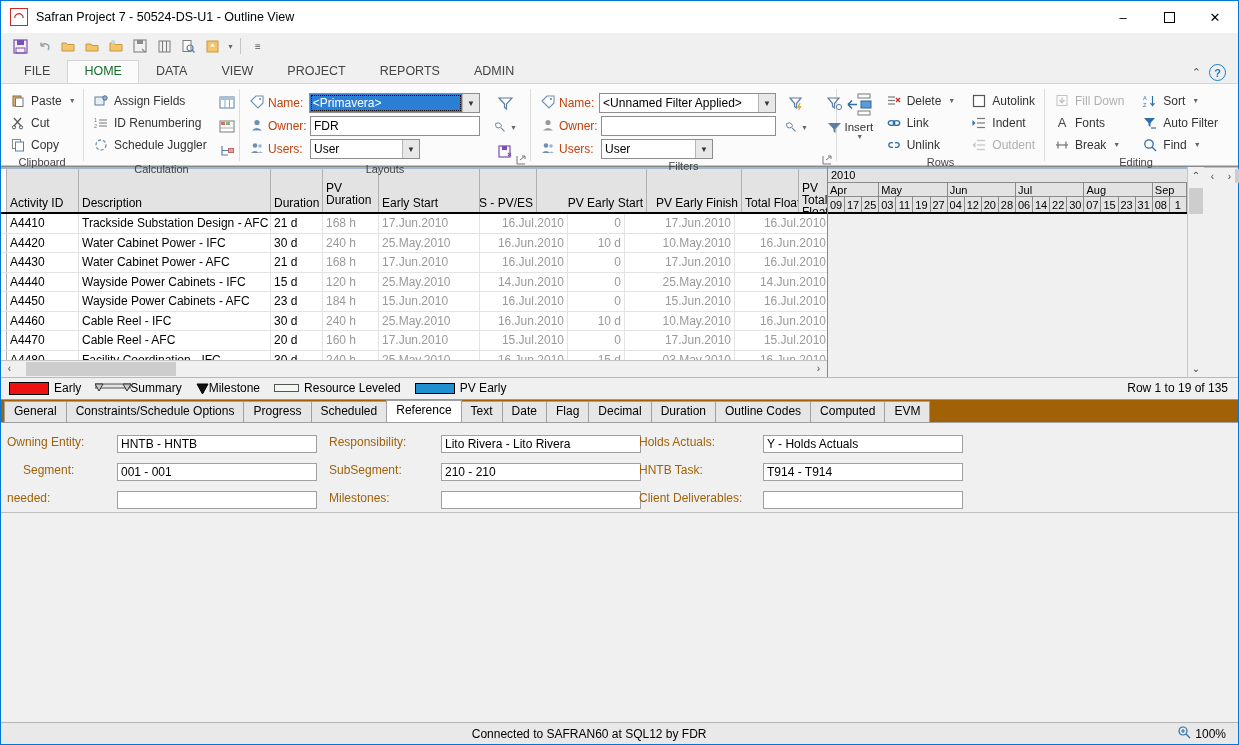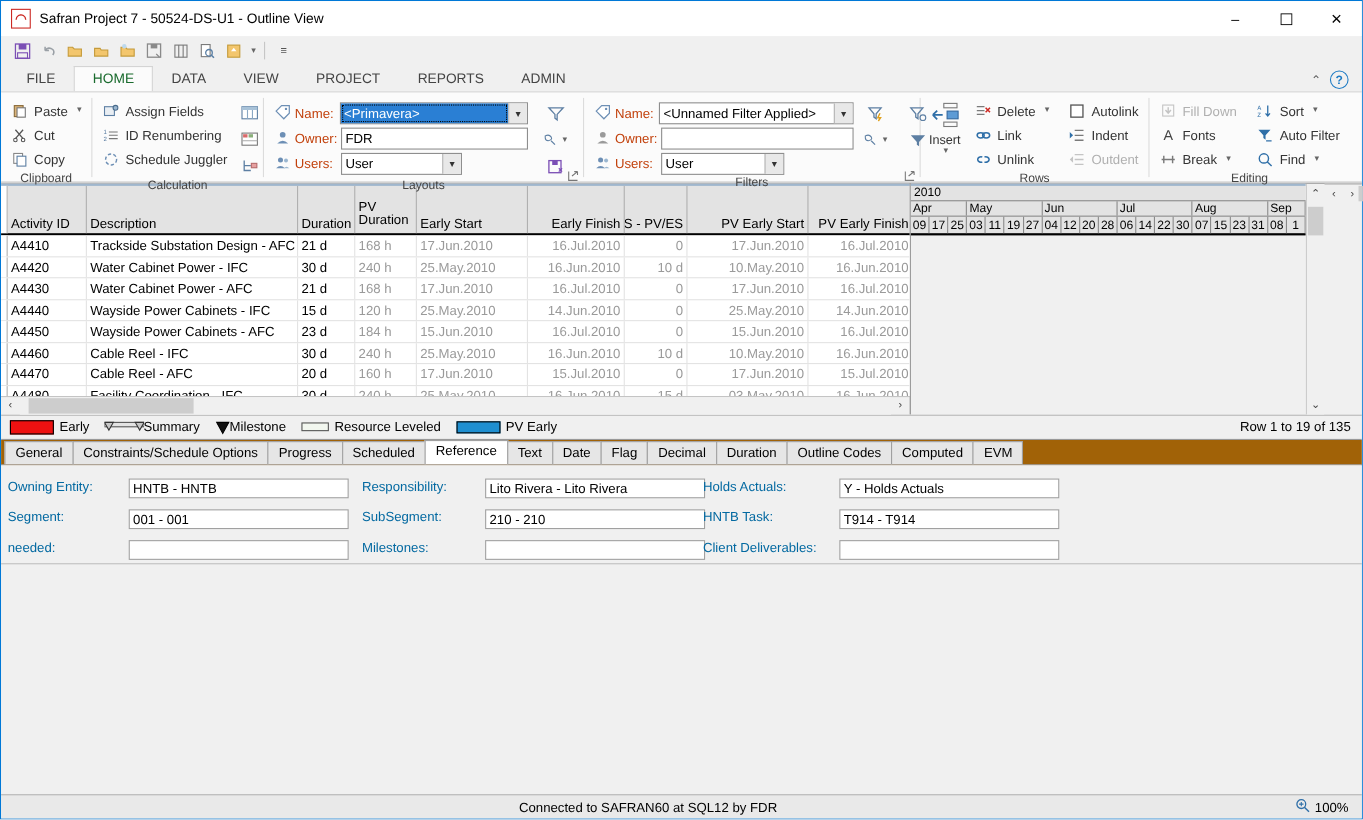--- a/index.html
+++ b/index.html
@@ -216,21 +216,21 @@
     margin-right: -1px; line-height: 15px;
   }
   .btab.active { background: #fff; position: relative; z-index: 2; padding-bottom: 4px; }
 
   
   .detail {
     height: 90px; background: #f0f0f0; flex: none; position: relative;
     border-bottom: 1px solid #c0c0c0;
   }
   .dfield { position: absolute; display: flex; align-items: center; font-size: 12px; }
-  .dlabel { font-size: 12px; color: #0369a1; }
+  .dlabel { font-size: 12px; color: #a16207; }
   .dinput {
     height: 18px; border: 1px solid #a0a0a0; background: #fff;
     display: flex; align-items: center; padding: 0 3px; font-size: 12px;
   }
 
   .fillerarea { flex: 1; background: #f0f0f0; }
 
   
   .statusbar {
     height: 22px; background: #e9e9e9; border-top: 1px solid #b5b5b5;
@@ -756,21 +756,20 @@
   <div class="main">
 
     <div class="gridpane">
       <div class="ghead" id="grid-head">
           <div class="leftedge"></div>
           <div class="hcell" style="width: 72px; flex: 0 0 72px;">Activity ID</div>
           <div class="hcell" style="width: 192px; flex: 0 0 192px;">Description</div>
           <div class="hcell" style="width: 52px; flex: 0 0 52px;">Duration</div>
           <div class="hcell wrap" style="width: 56px; flex: 0 0 56px;">PV Duration</div>
           <div class="hcell" style="width: 101px; flex: 0 0 101px;">Early Start</div>
-          <div class="hcell right" style="width: 88px; flex: 0 0 88px;">Early Finish</div>
           <div class="hcell right" style="width: 57px; flex: 0 0 57px;">ES - PV/ES</div>
           <div class="hcell right" style="width: 110px; flex: 0 0 110px;">PV Early Start</div>
           <div class="hcell right" style="width: 95px; flex: 0 0 95px;">PV Early Finish</div>
           <div class="hcell" style="width: 57px; flex: 0 0 57px;">Total Float</div>
           <div class="hcell wrap" style="width: 40px; flex: 0 0 40px;">PV Total Float</div>
         </div>
       <div class="gbody" id="grid-body">
           <div class="grow">
             <div class="leftedge"></div>
             <div class="cell" style="width: 72px; flex: 0 0 72px;">A4410</div>
@@ -1013,21 +1012,21 @@
       <div class="btab">Decimal</div>
       <div class="btab">Duration</div>
       <div class="btab">Outline Codes</div>
       <div class="btab">Computed</div>
       <div class="btab">EVM</div>
     </div>
 
   <div class="detail" id="detail-form">
       <div class="dfield dlabel" style="left: 6px; top: 12px;">Owning Entity:</div>
       <div class="dfield dinput" style="left: 116px; top: 12px; width: 200px;">HNTB - HNTB</div>
-      <div class="dfield dlabel" style="left: 6px; top: 40px;">Segment:</div>
+      <div class="dfield dlabel" style="left: 22px; top: 40px;">Segment:</div>
       <div class="dfield dinput" style="left: 116px; top: 40px; width: 200px;">001 - 001</div>
       <div class="dfield dlabel" style="left: 6px; top: 68px;">needed:</div>
       <div class="dfield dinput" style="left: 116px; top: 68px; width: 200px;"></div>
       <div class="dfield dlabel" style="left: 328px; top: 12px;">Responsibility:</div>
       <div class="dfield dinput" style="left: 440px; top: 12px; width: 200px;">Lito Rivera - Lito Rivera</div>
       <div class="dfield dlabel" style="left: 328px; top: 40px;">SubSegment:</div>
       <div class="dfield dinput" style="left: 440px; top: 40px; width: 200px;">210 - 210</div>
       <div class="dfield dlabel" style="left: 328px; top: 68px;">Milestones:</div>
       <div class="dfield dinput" style="left: 440px; top: 68px; width: 200px;"></div>
       <div class="dfield dlabel" style="left: 638px; top: 12px;">Holds Actuals:</div>

